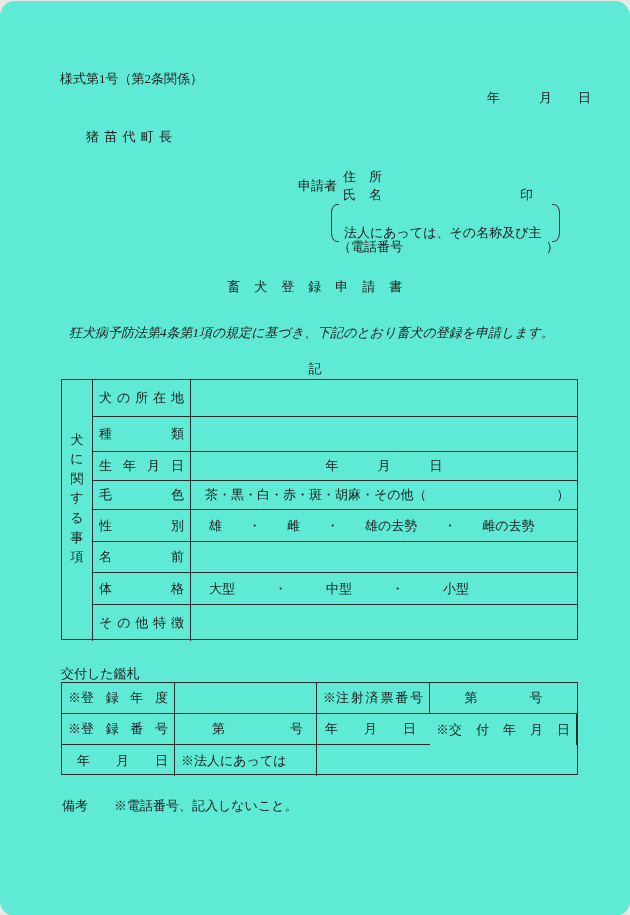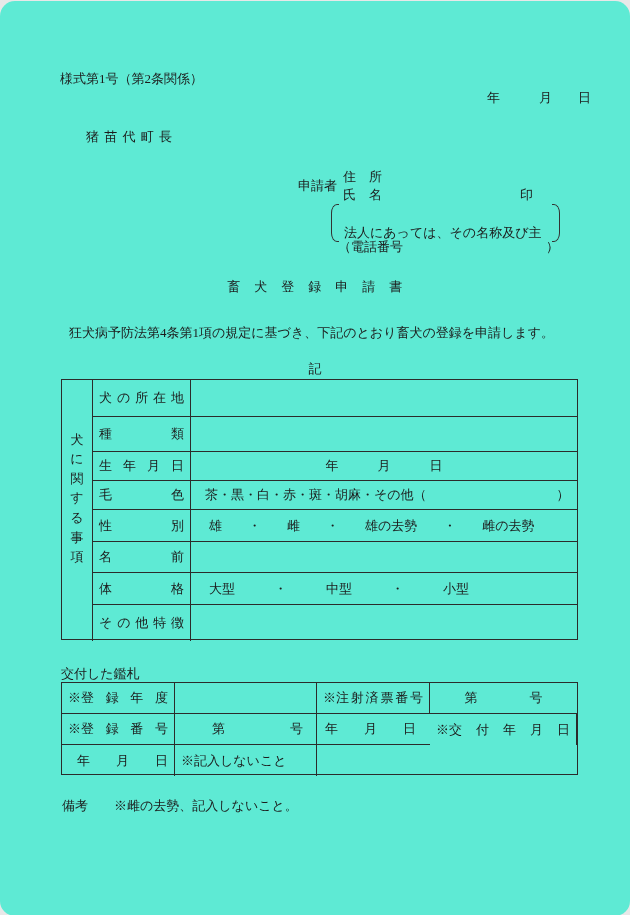--- a/index.html
+++ b/index.html
@@ -28,21 +28,21 @@
   .name-label{left:343px;top:187px;}
   .seal-label{left:520px;top:187px;}
   .corp-note{left:344px;top:192px;font-size:13px;line-height:16px;}
   .phone-line{left:338px;top:239px;}
   .brk{position:absolute;width:7px;height:36px;top:203px;}
   .brk-l{left:331px;border-left:1.3px solid #333;border-top:1.3px solid #333;border-bottom:1.3px solid #333;border-radius:6px 0 0 6px / 9px 0 0 9px;}
   .brk-r{left:552px;border-right:1.3px solid #333;border-top:1.3px solid #333;border-bottom:1.3px solid #333;border-radius:0 6px 6px 0 / 0 9px 9px 0;}
 
   
   .doc-title{left:0;top:279px;width:630px;text-align:center;letter-spacing:.5px;}
-  .declaration{left:69px;top:325px;}
+  .declaration{left:69px;top:325px;font-style:italic;}
   .record-mark{left:0;top:361px;width:630px;text-align:center;}
 
   
   .dog-table{
     left:61px;top:378px;width:517px;height:261px;
     display:grid;
     grid-template-columns:31px 98px 1fr;
     grid-template-rows:37px 35px 29px 29px 32px 31px 32px 36px;
     border:1.4px solid #2b2b2b;
     box-sizing:border-box;
@@ -137,19 +137,19 @@
     <div class="cell br bb"></div>
     <div class="cell br bb lbl j"><span>※注</span><span>射</span><span>済</span><span>票</span><span>番</span><span>号</span></div>
     <div class="cell bb vc">第　　　　号</div>
 
     <div class="cell br bb lbl j"><span>※登</span><span>録</span><span>番</span><span>号</span></div>
     <div class="cell br bb ve pr13">第　　　　　号</div>
     <div class="cell bb ve pr14">年　　月　　日</div>
 
     <div class="cell br lbl j"><span>※交</span><span>付</span><span>年</span><span>月</span><span>日</span></div>
     <div class="cell br ve pr6">年　　月　　日</div>
-    <div class="cell br lbl j"><span>※記入しないこと</span></div>
+    <div class="cell br lbl j"><span>※法人にあっては</span></div>
     <div class="cell"></div>
   </div>
 
-  <div class="abs remarks">備考　　※雌の去勢、記入しないこと。</div>
+  <div class="abs remarks">備考　　※電話番号、記入しないこと。</div>
 
 </div>
 
 </body></html>

